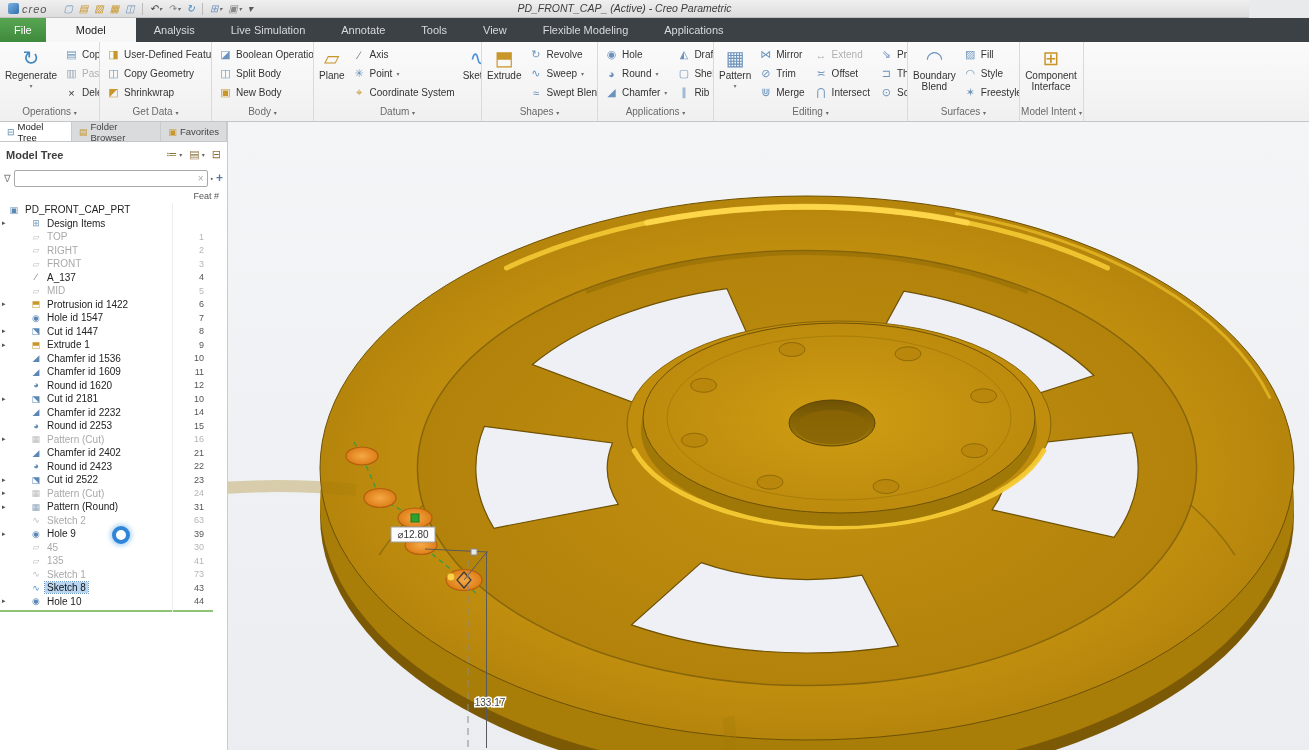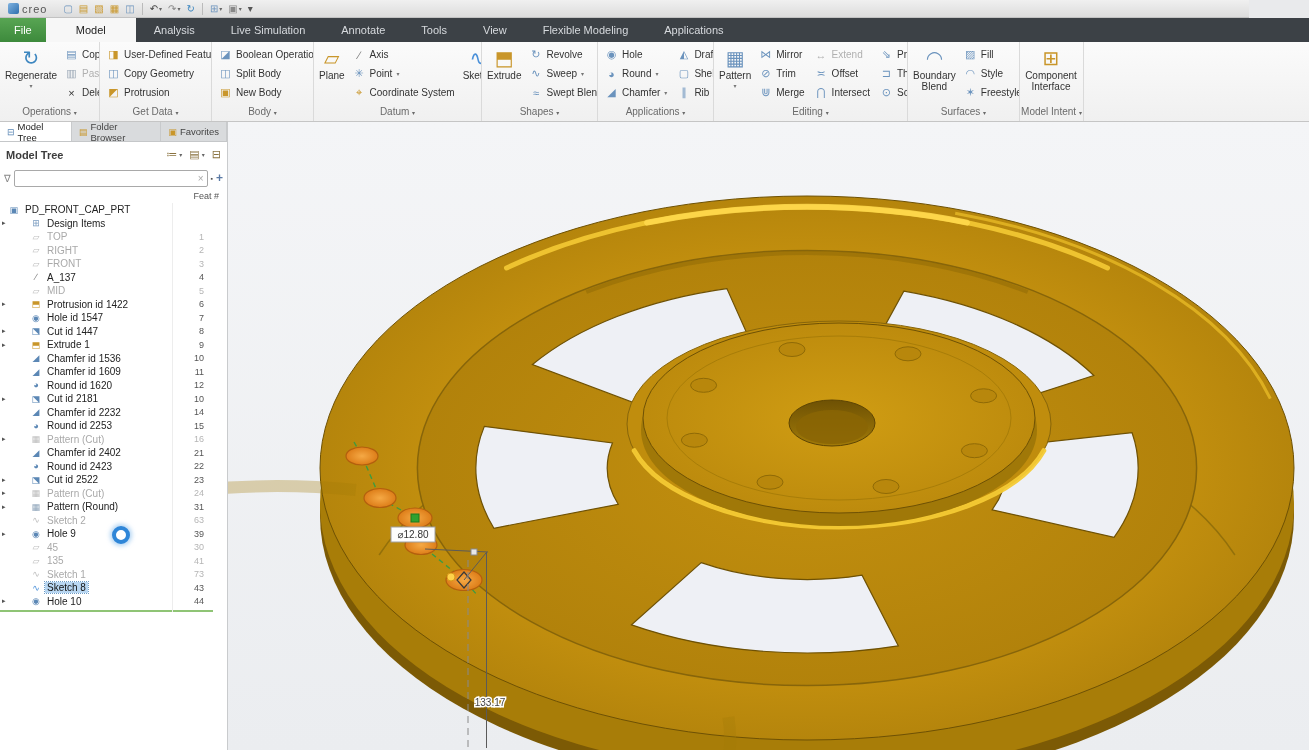--- a/index.html
+++ b/index.html
@@ -3,21 +3,21 @@
 <meta charset="utf-8">
 <style>
   * { margin:0; padding:0; box-sizing:border-box; }
   html,body { width:1309px; height:750px; overflow:hidden;
     font-family:"Liberation Sans", sans-serif; background:#e9eaec; }
   #app { position:relative; width:1309px; height:750px; }
 
   
   .titlebar { position:absolute; left:0; top:0; width:1249px; height:18px;
     background:linear-gradient(#f0f0f0,#dcdcdc); border-bottom:1px solid #c2c2c2;
-    display:flex; align-items:center; font-size:10px; color:#444; }
+    display:flex; align-items:center; font-size:10px; color:#444;font-style:italic; }
   .logo { display:flex; align-items:center; gap:3px; padding:0 8px; }
   .logo-mark { width:11px; height:11px; background:linear-gradient(135deg,#7fb2e0,#2f6fae);
     border-radius:2px; }
   .logo-text { font-size:11px; color:#555; letter-spacing:1px; }
   .qat { display:flex; align-items:center; gap:2px; margin-left:6px; }
   .qat-btn { display:flex; align-items:center; height:15px; padding:0 2px;
     font-size:10px; cursor:default; }
   .qat-btn .caret { font-size:6px; color:#666; margin-left:1px; }
   .qat-sep { width:1px; height:12px; background:#bbb; margin:0 3px; }
   .win-title { position:absolute; left:0; right:0; top:2px; text-align:center;
@@ -145,20 +145,21 @@
           <span class="caret">▾</span>
         </div>
         <div class="qat-btn">
           <span style="color: rgb(136, 136, 136);">▣</span>
           <span class="caret">▾</span>
         </div>
         <div class="qat-btn">
           <span style="color: rgb(85, 85, 85);">▾</span>
         </div>
       </div>
+    <div class="win-title">PD_FRONT_CAP_ (Active) - Creo Parametric</div>
   </div>
 
   <div class="tabbar" id="tabbar">
       <div class="rtab file">
         <span>File</span>
       </div>
       <div class="rtab active">
         <span>Model</span>
       </div>
       <div class="rtab">
@@ -215,21 +216,21 @@
             <div class="rb-small">
               <span class="g" style="color: rgb(201, 150, 42);">◨</span>
               <span>User-Defined Feature</span>
             </div>
             <div class="rb-small">
               <span class="g" style="color: rgb(107, 147, 189);">◫</span>
               <span>Copy Geometry</span>
             </div>
             <div class="rb-small">
               <span class="g" style="color: rgb(201, 150, 42);">◩</span>
-              <span>Protrusion</span>
+              <span>Shrinkwrap</span>
             </div>
           </div>
         </div>
         <div class="rb-label"><span>Get Data </span><span class="caret">▾</span></div>
       </div>
       <div class="rb-group" style="width: 102px;">
         <div class="rb-cols">
           <div class="rb-stack">
             <div class="rb-small">
               <span class="g" style="color: rgb(107, 147, 189);">◪</span>

